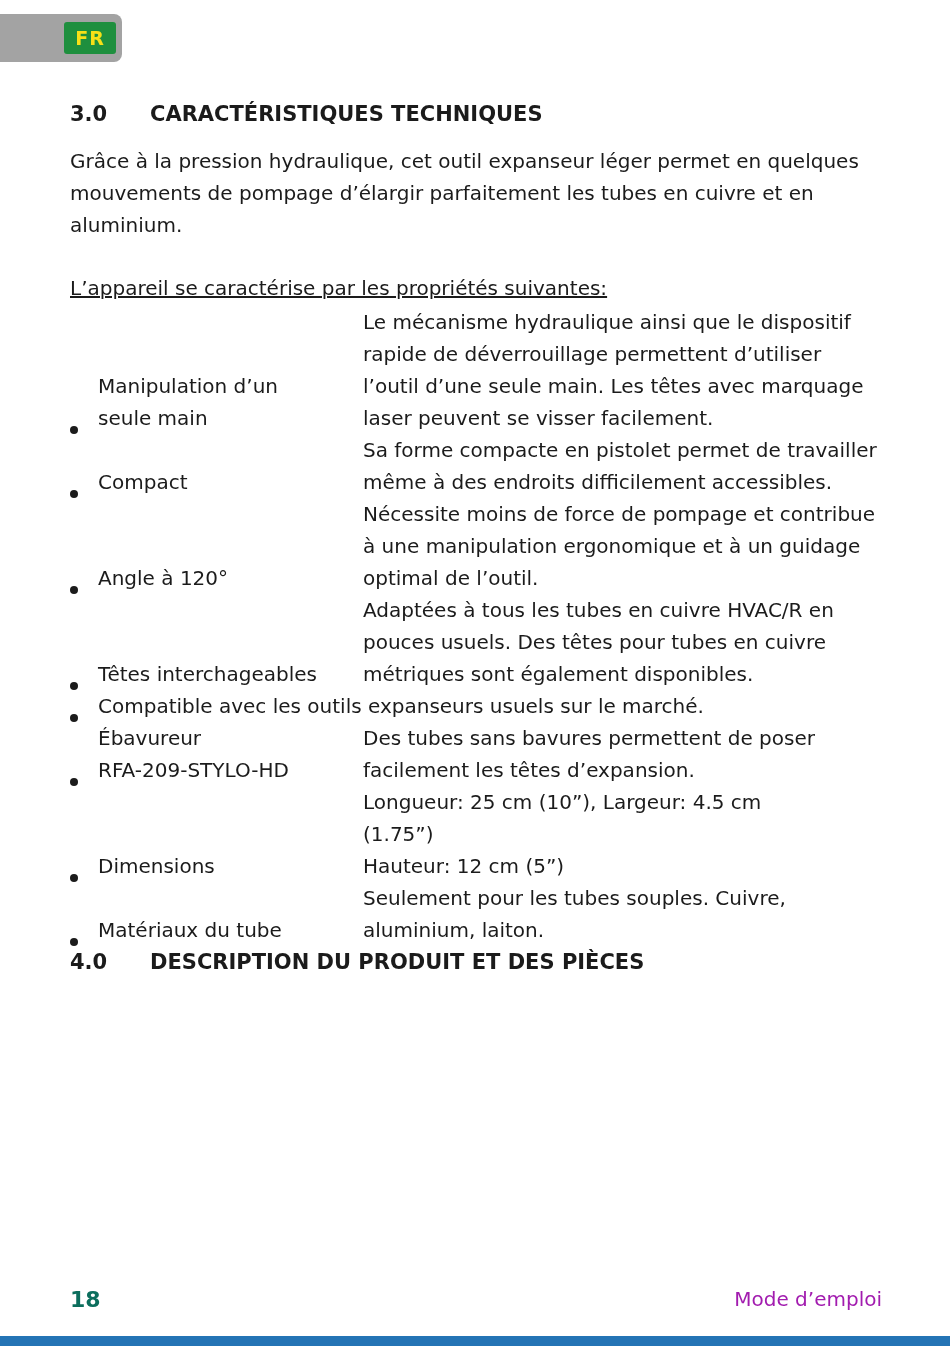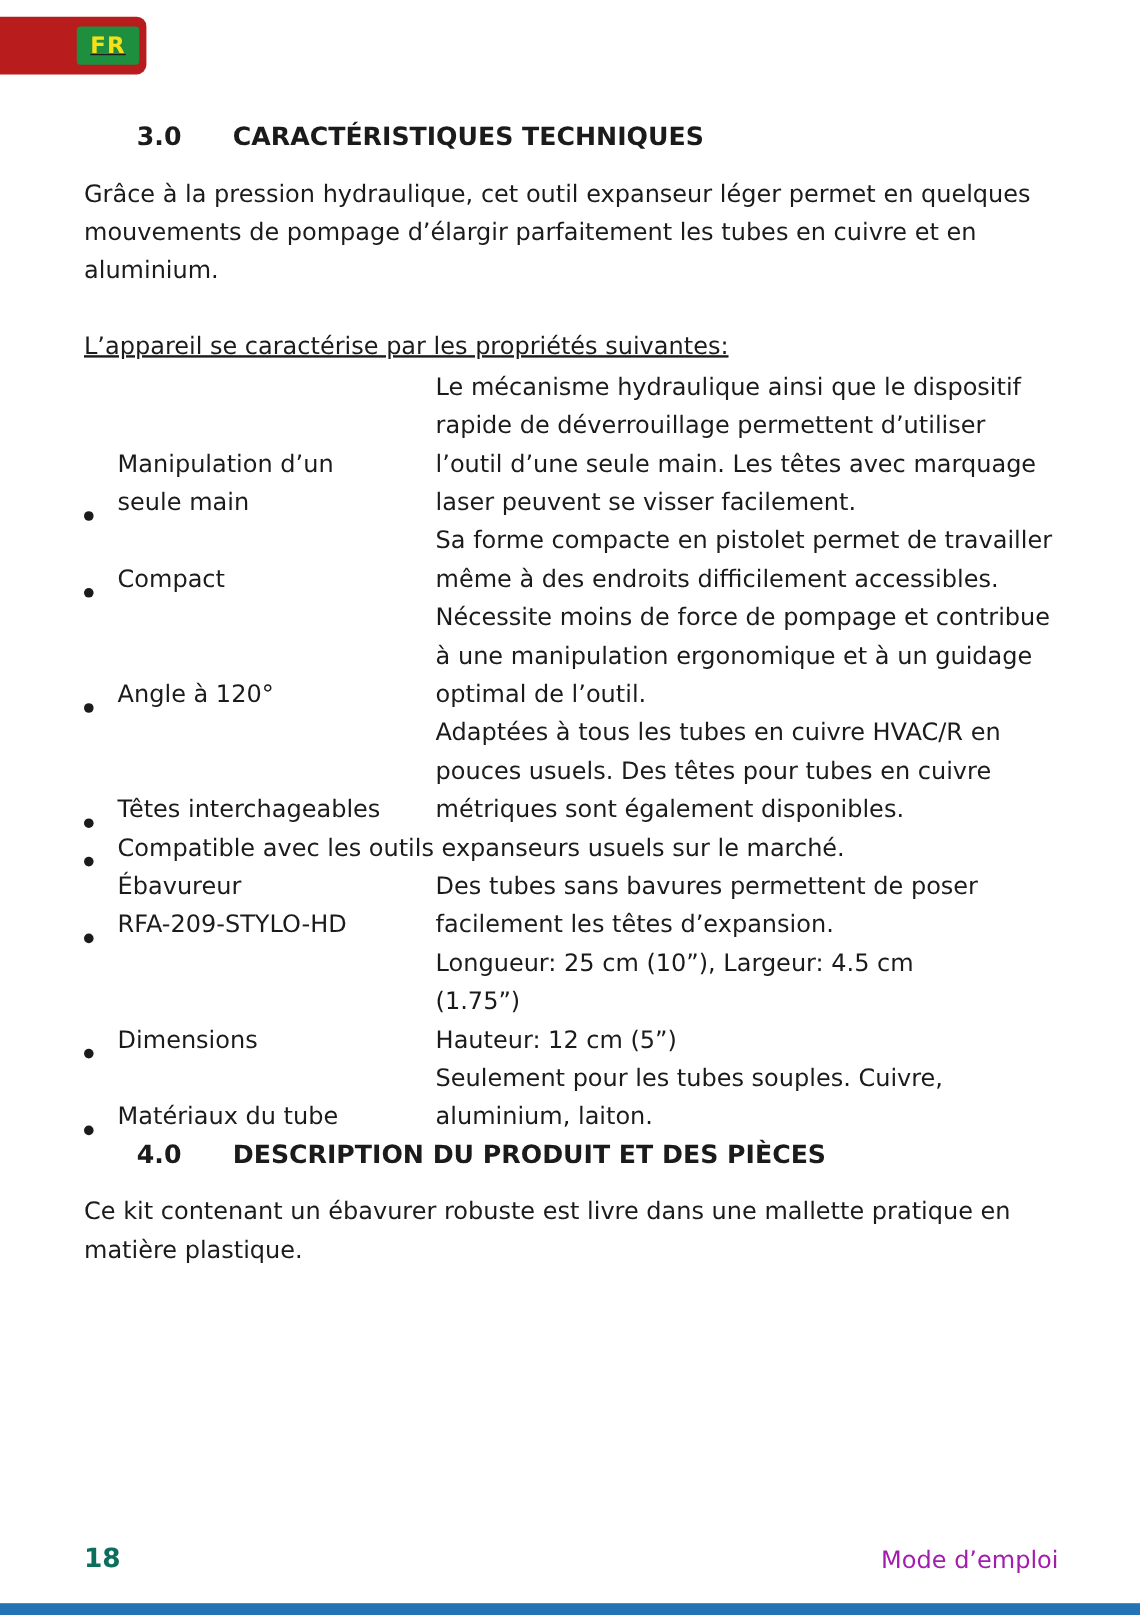--- a/index.html
+++ b/index.html
@@ -12,28 +12,27 @@
     position: relative;
     overflow: hidden;
   }
   .page { position: relative; width: 950px; height: 1346px; }
 
   
   .lang-bar {
     position: absolute;
     top: 14px; left: 0;
     width: 122px; height: 48px;
-    background: #b91c1c;
+    background: #a3a3a3;
     border-radius: 0 8px 8px 0;
     display: flex;
     align-items: center;
     justify-content: flex-end;
     padding-right: 6px;
     box-sizing: border-box;
-    text-decoration: underline;
   }
   .lang-badge {
     background: #1e8f3e;
     width: 52px; height: 32px;
     border-radius: 3px;
     display: flex;
     align-items: center;
     justify-content: center;
   }
   .lang-badge span {
@@ -52,21 +51,21 @@
     font-size: 20px;
     line-height: 32px;
   }
   h2.section-heading {
     margin: 0;
     font-size: 21px;
     line-height: 32px;
     font-weight: bold;
     display: flex;
   }
-  h2 .sec-num { width: 80px; flex: 0 0 80px; margin-left: 44px; }
+  h2 .sec-num { width: 80px; flex: 0 0 80px; }
   p.para { margin: 15px 0 0 0; }
   p.lead { margin: 31px 0 0 0; text-decoration: underline; }
 
   .spec-list { margin-top: 2px; }
   .spec-row { display: flex; align-items: flex-end; }
   .bullet-cell {
     flex: 0 0 28px;
     padding-top: 13px;
     display: flex;
   }
@@ -89,21 +88,21 @@
   .section4 { margin-top: 38px; }
 
   
   footer.page-footer {
     position: absolute;
     left: 70px;
     right: 68px;
     bottom: 34px;
     display: flex;
     justify-content: space-between;
-    align-items: flex-end;
+    align-items: flex-start;
   }
   .page-num {
     color: #0c6e5d;
     font-weight: bold;
     font-size: 22px;
   }
   .footer-right {
     font-size: 20px;
     color: #a21caf;
   }
@@ -207,21 +206,20 @@
         <div class="desc">Seulement pour les tubes souples. Cuivre, aluminium, laiton.</div>
       </div>
 
     </div>
 
     <h2 class="section-heading section4">
       <span class="sec-num">4.0</span>
       <span class="sec-title">DESCRIPTION DU PRODUIT ET DES PIÈCES</span>
     </h2>
 
-    <p class="para">Ce kit contenant un ébavurer robuste est livre dans une mallette pratique en matière plastique.</p>
 
   </main>
 
   <footer class="page-footer">
     <span class="page-num">18</span>
     <span class="footer-right">Mode d’emploi</span>
   </footer>
 
   <div class="bottom-bar"></div>
 

